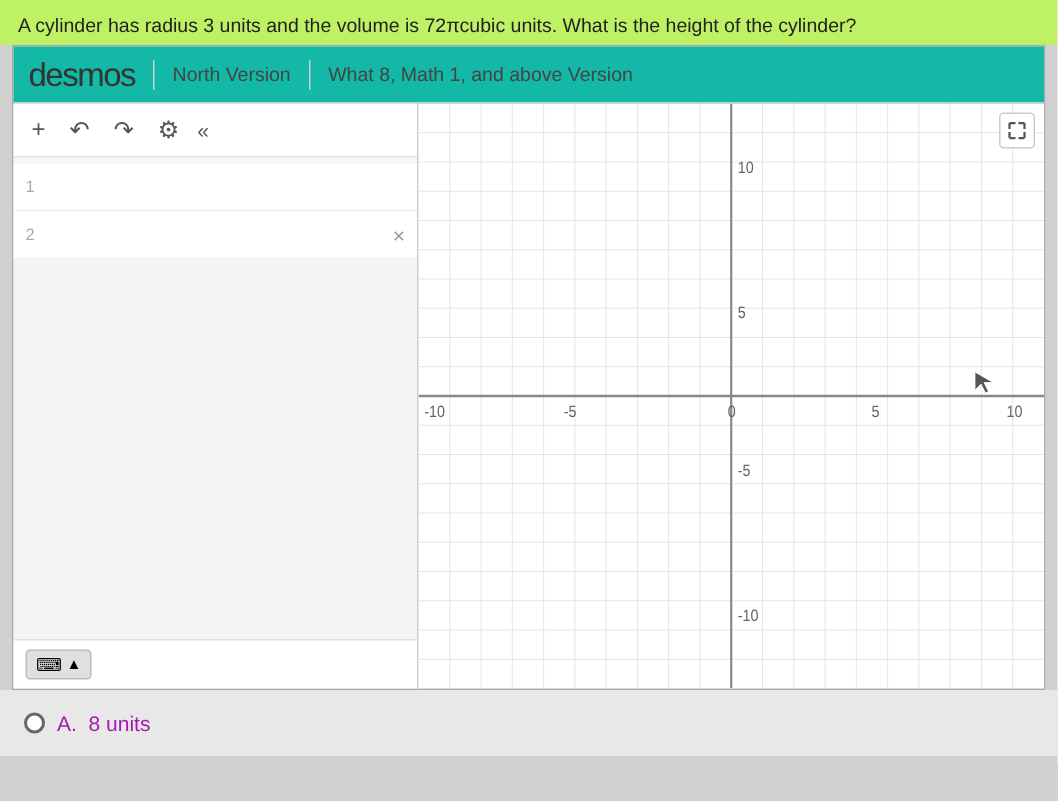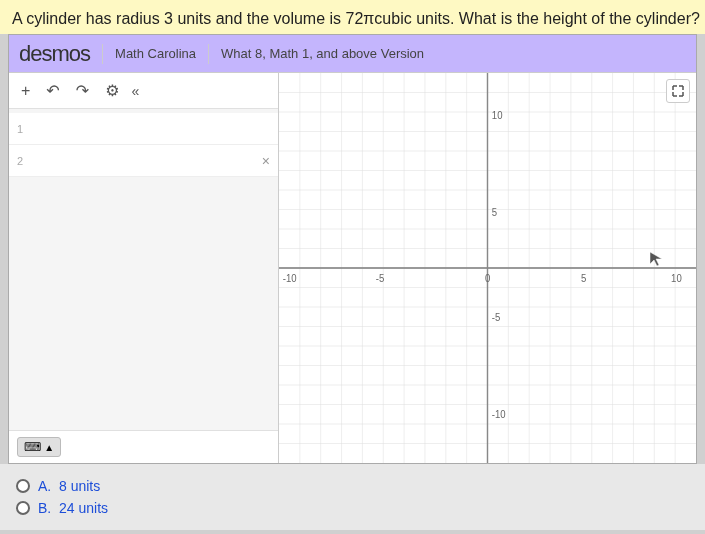--- a/index.html
+++ b/index.html
@@ -5,38 +5,38 @@
     * { box-sizing: border-box; margin: 0; padding: 0; }
     body {
       font-family: Arial, sans-serif;
       background: #d0d0d0;
       width: 705px;
       height: 534px;
       overflow: hidden;
       position: relative;
     }
     .question-text {
-      font-size: 16px;
+      font-size: 13px;
       color: #222;
       padding: 8px 0 4px 12px;
-      background: #fef9c3;
+      background: #bef264;
       line-height: 1.4;
     }
     .app-container {
       background: #fff;
       margin: 0 8px;
       border: 1px solid #aaa;
       display: flex;
       flex-direction: column;
       height: 430px;
     }
     .header {
       display: flex;
       align-items: center;
-      background: #c4b5fd;
+      background: #14b8a6;
       border-bottom: 1px solid #ccc;
       padding: 0 10px;
       height: 38px;
       gap: 12px;
     }
     .desmos-logo {
       font-size: 22px;
       font-weight: 300;
       color: #333;
       letter-spacing: -1px;
@@ -183,21 +183,21 @@
     .answers-section {
       padding: 8px 16px;
       background: #e8e8e8;
     }
     .answer-option {
       display: flex;
       align-items: center;
       gap: 8px;
       margin: 6px 0;
       font-size: 14px;
-      color: #1d4ed8;
+      color: #a21caf;
       cursor: pointer;
     }
     .radio-circle {
       width: 14px;
       height: 14px;
       border-radius: 50%;
       border: 2px solid #666;
       background: #fff;
       display: inline-block;
       flex-shrink: 0;
@@ -208,21 +208,21 @@
 
 <div class="question-text">
   <span>A cylinder has radius 3 units and the volume is 72πcubic units. What is the height of the cylinder?</span>
 </div>
 
 <div class="app-container">
 
   <div class="header">
     <span class="desmos-logo">desmos</span>
     <div class="header-sep"></div>
-    <span class="header-nc">Math Carolina</span>
+    <span class="header-nc">North Version</span>
     <div class="header-sep"></div>
     <span class="header-grade">What 8, Math 1, and above Version</span>
   </div>
 
   <div class="main-area">
 
     <div class="left-panel">
 
       <div class="toolbar">
         <button class="tool-btn">+</button>
@@ -334,17 +334,13 @@
     </div>
 
   </div>
 </div>
 
 <div class="answers-section">
   <div class="answer-option">
     <span class="radio-circle"></span>
     <span>A.&nbsp; 8 units</span>
   </div>
-  <div class="answer-option">
-    <span class="radio-circle"></span>
-    <span>B.&nbsp; 24 units</span>
-  </div>
 </div>
 
 </body></html>

